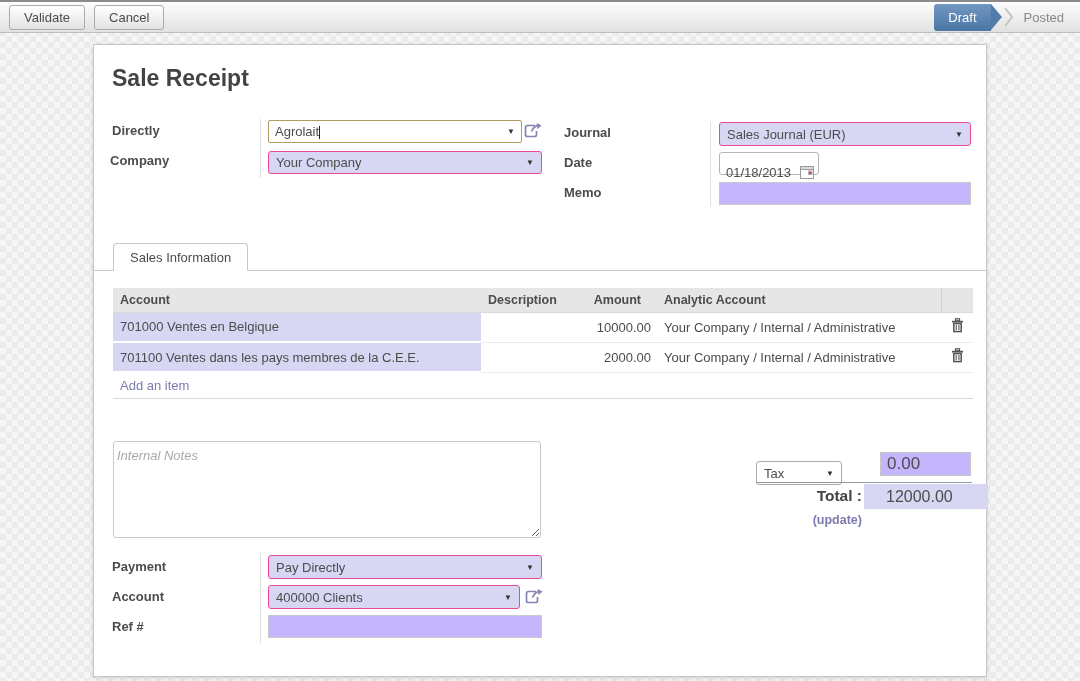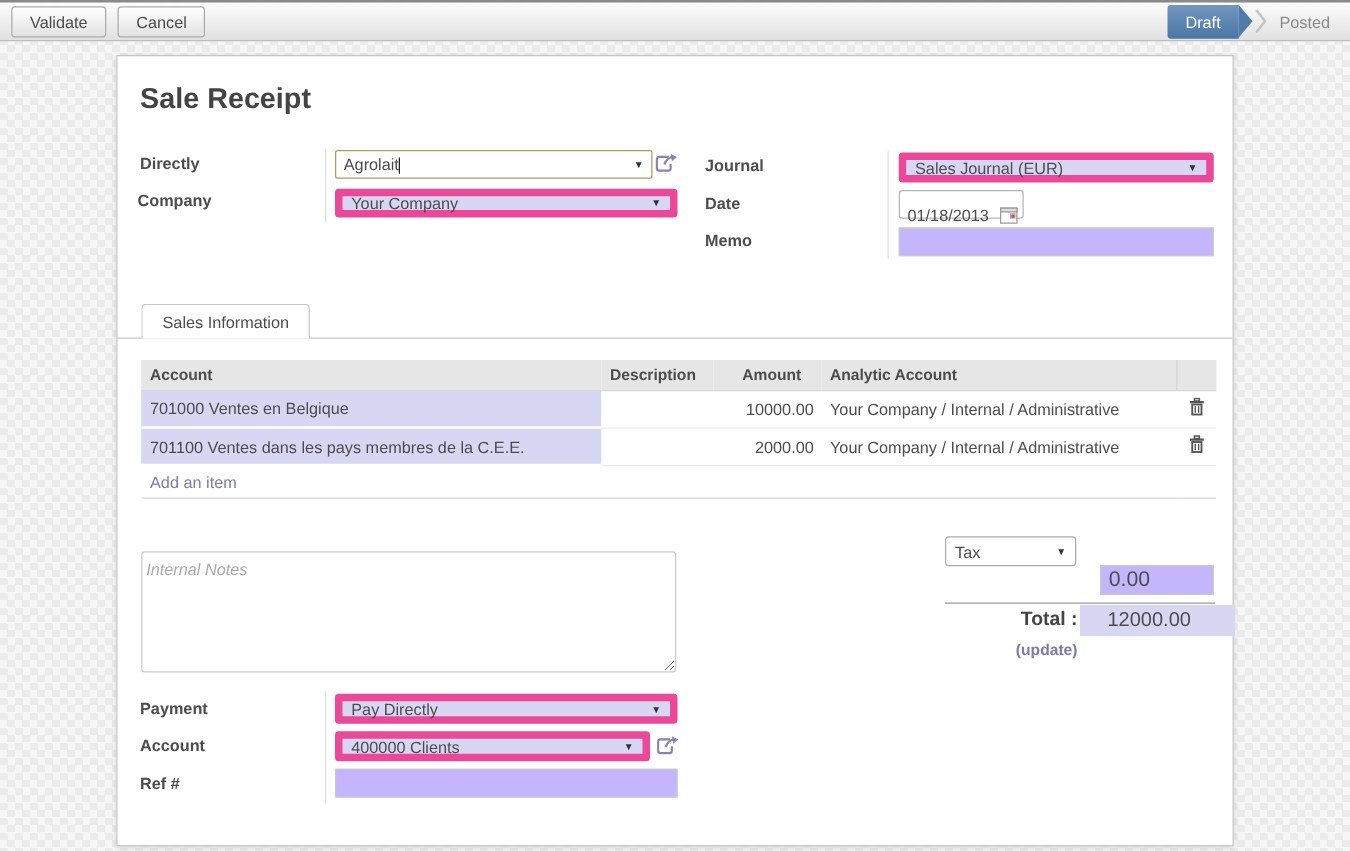--- a/index.html
+++ b/index.html
@@ -46,21 +46,21 @@
   }
   .abs { position:absolute; }
   .title { position:absolute; left:18px; top:20px; font-size:23px; font-weight:bold; color:#444; }
   .flabel { position:absolute; font-weight:bold; font-size:13px; color:#4c4c4c; }
   .vsep { position:absolute; width:1px; background:#e0e0e0; }
 
   .sel {
     position:absolute; display:flex; align-items:center; justify-content:space-between;
     padding:0 7px; border-radius:3px; font-size:13px; cursor:pointer;
   }
-  .sel.lav { background:#d7d7f4; border:6px solid #ec4899; }
+  .sel.lav { background:#d7d7f4; border:1px solid #ec4899; }
   .sel.white { background:#fff; border:1px solid #ababab; }
   .caret { font-size:8px; color:#333; margin-left:6px; }
 
   .customer-field {
     position:absolute; left:174px; top:75px; width:254px; height:23px;
     background:#fff; border:1px solid #b39b5e; border-radius:2px;
     display:flex; align-items:center; justify-content:space-between; padding:0 6px;
   }
   .text-cursor { display:inline-block; width:1px; height:13px; background:#222; vertical-align:middle; }
 
@@ -246,21 +246,21 @@
       <tr>
         <td class="c-add" colspan="5">
           <span class="add-link">Add an item</span>
         </td>
       </tr>
     </tbody>
   </table>
 
   <textarea class="notes" placeholder="Internal Notes" style=""></textarea>
 
-  <div class="sel white" style="left:662px; top:384px; width:105px; height:24px;">
+  <div class="sel white" style="left:662px; top:416px; width:86px; height:24px;">
     <span>Tax</span>
     <span class="caret">▼</span>
   </div>
   <input class="txt-input" style="left: 786px; top: 407px; width: 91px; height: 24px;" value="0.00">
 
   <div class="hline"></div>
   <div class="total-label">Total :</div>
   <div class="total-value">12000.00</div>
   <div class="update-link">(update)</div>
 

